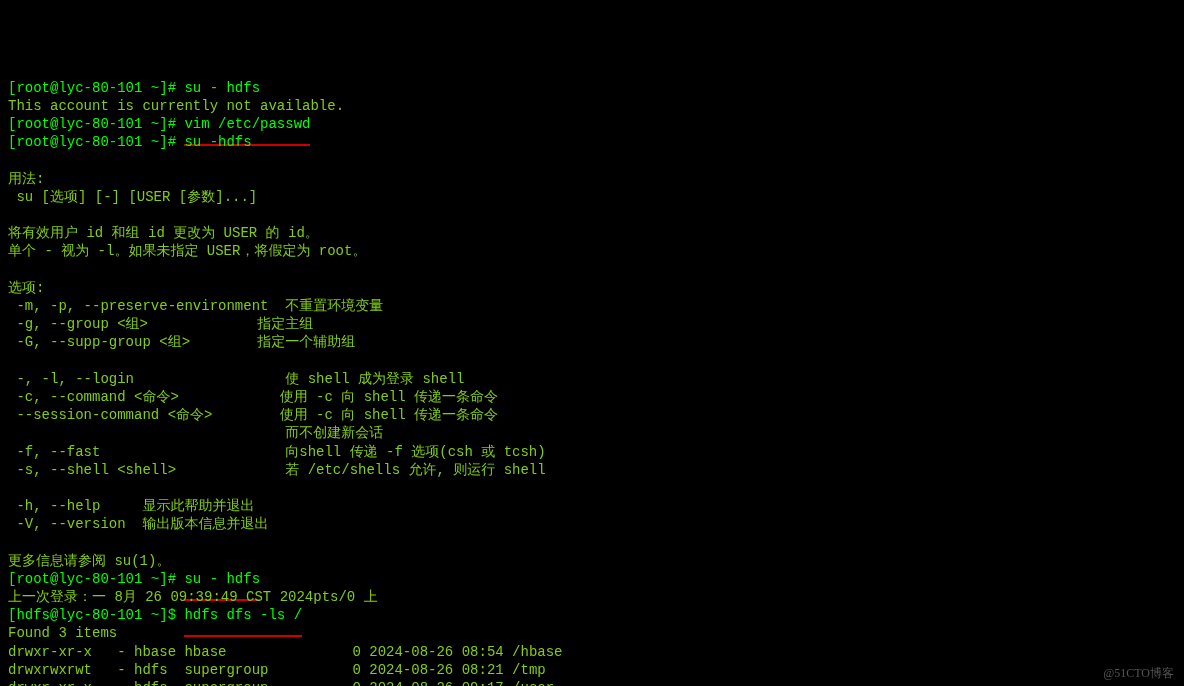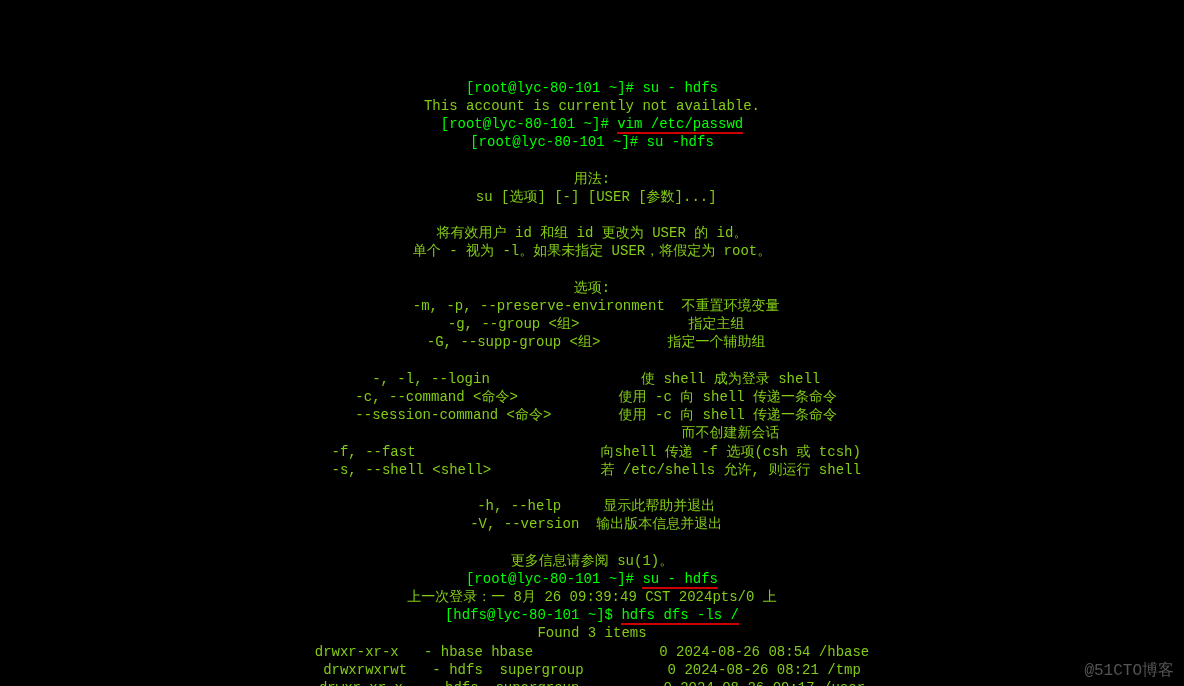--- a/index.html
+++ b/index.html
@@ -23,33 +23,32 @@
       color: #00ff00;
     }
     .command {
       color: #00ff00;
     }
     .output {
       color: #84cc16;
     }
     .underline-red {
       border-bottom: 2px solid #cc0000;
-      padding-bottom: 0px;
+      padding-bottom: 12px;
     }
     .watermark {
       position: absolute;
       bottom: 4px;
       right: 10px;
       color: #555555;
-      font-size: 16px;
-      font-family: Liberation Mono, monospace;
+      font-size: 12px;
+      font-family: Liberation Serif, serif;
     }
     .line {
       display: block;
-      text-align: center;
     }
   </style>
 </head>
 <body>
 
 
 
 <div id="terminal-container"><div class="line"><span class="root-prompt">[root@lyc-80-101 ~]# </span><span class="command">su - hdfs</span></div><div class="line output">This account is currently not available.</div><div class="line"><span class="root-prompt">[root@lyc-80-101 ~]# </span><span class="command underline-red">vim /etc/passwd</span></div><div class="line"><span class="root-prompt">[root@lyc-80-101 ~]# </span><span class="command">su -hdfs</span></div><div class="line output">&nbsp;</div><div class="line output">用法:</div><div class="line output"> su [选项] [-] [USER [参数]...]</div><div class="line output">&nbsp;</div><div class="line output">将有效用户 id 和组 id 更改为 USER 的 id。</div><div class="line output">单个 - 视为 -l。如果未指定 USER，将假定为 root。</div><div class="line output">&nbsp;</div><div class="line output">选项:</div><div class="line output"> -m, -p, --preserve-environment  不重置环境变量</div><div class="line output"> -g, --group &lt;组&gt;             指定主组</div><div class="line output"> -G, --supp-group &lt;组&gt;        指定一个辅助组</div><div class="line output">&nbsp;</div><div class="line output"> -, -l, --login                  使 shell 成为登录 shell</div><div class="line output"> -c, --command &lt;命令&gt;            使用 -c 向 shell 传递一条命令</div><div class="line output"> --session-command &lt;命令&gt;        使用 -c 向 shell 传递一条命令</div><div class="line output">                                 而不创建新会话</div><div class="line output"> -f, --fast                      向shell 传递 -f 选项(csh 或 tcsh)</div><div class="line output"> -s, --shell &lt;shell&gt;             若 /etc/shells 允许, 则运行 shell</div><div class="line output">&nbsp;</div><div class="line output"> -h, --help     显示此帮助并退出</div><div class="line output"> -V, --version  输出版本信息并退出</div><div class="line output">&nbsp;</div><div class="line output">更多信息请参阅 su(1)。</div><div class="line"><span class="root-prompt">[root@lyc-80-101 ~]# </span><span class="command underline-red">su - hdfs</span></div><div class="line output">上一次登录：一 8月 26 09:39:49 CST 2024pts/0 上</div><div class="line"><span class="root-prompt">[hdfs@lyc-80-101 ~]$ </span><span class="command underline-red">hdfs dfs -ls /</span></div><div class="line output">Found 3 items</div><div class="line output">drwxr-xr-x   - hbase hbase               0 2024-08-26 08:54 /hbase</div><div class="line output">drwxrwxrwt   - hdfs  supergroup          0 2024-08-26 08:21 /tmp</div><div class="line output">drwxr-xr-x   - hdfs  supergroup          0 2024-08-26 09:17 /user</div></div>
 
 <div class="watermark">@51CTO博客</div>

